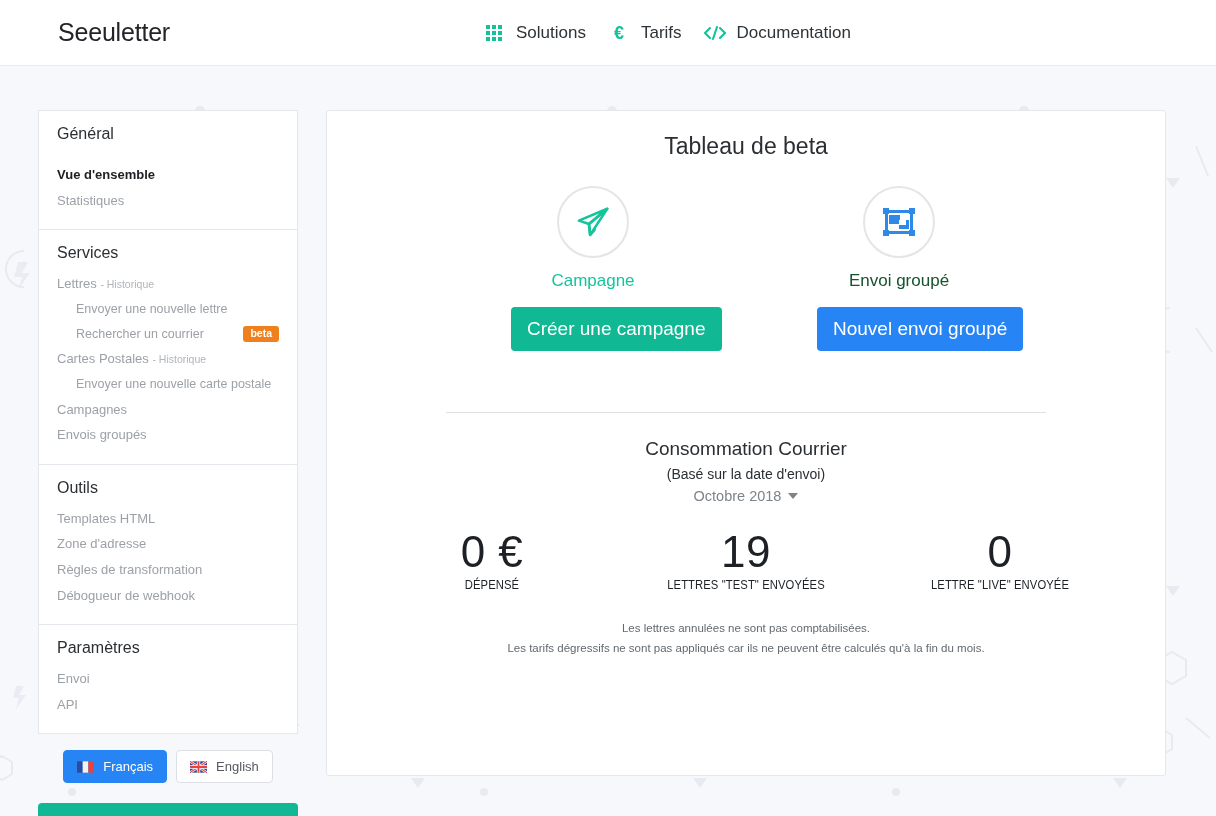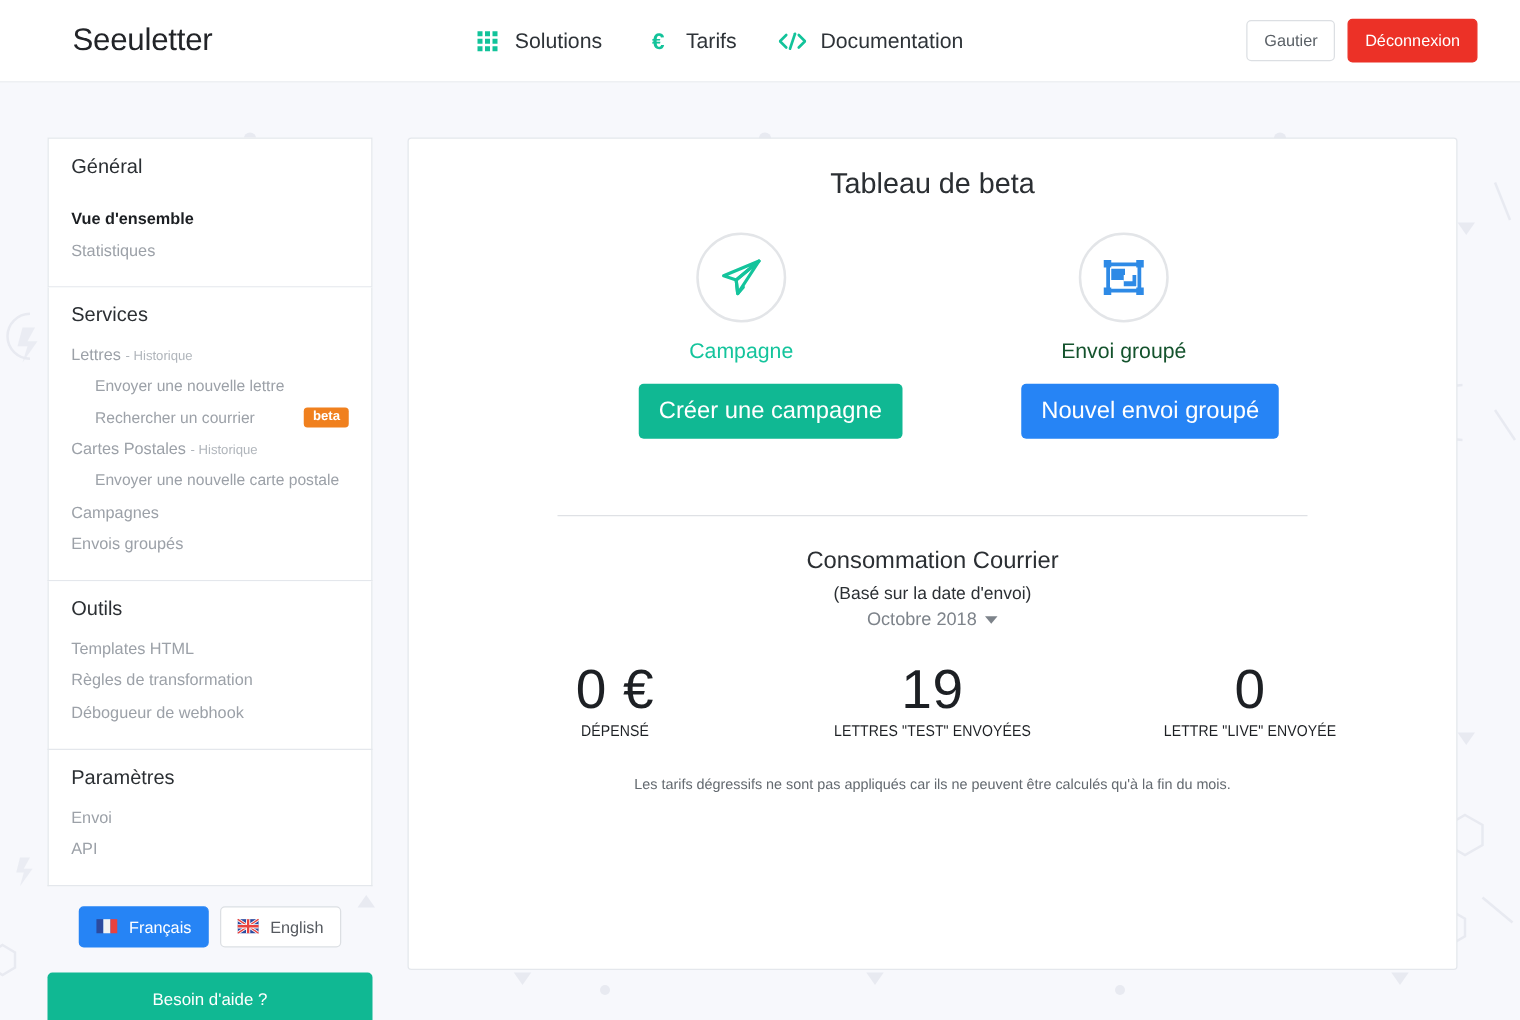--- a/index.html
+++ b/index.html
@@ -39,21 +39,21 @@
     font-weight: normal;
     color: #222428;
     letter-spacing: -0.2px;
     white-space: nowrap;
   }
   .nav-center {
     flex: 1;
     display: flex;
     align-items: center;
     justify-content: center;
-    gap: 34px;
+    gap: 22px;
     padding-right: 18px;
   }
   .nav-item {
     display: flex;
     align-items: center;
     gap: 11px;
     font-size: 17px;
     color: #2e3338;
     text-decoration: none;
     white-space: nowrap;
@@ -327,24 +327,20 @@
         <svg width="22" height="16" viewBox="0 0 22 16" fill="none" stroke="#12c39a" stroke-width="2.1" stroke-linecap="round" stroke-linejoin="round">
           <polyline points="6,3 1,8 6,13"></polyline>
           <polyline points="16,3 21,8 16,13"></polyline>
           <line x1="13" y1="2" x2="9" y2="14"></line>
         </svg>
       </span>
       <span>Documentation</span>
     </a>
   </div>
 
-  <div class="nav-right">
-    <button class="btn-user">Gautier</button>
-    <button class="btn-logout">Déconnexion</button>
-  </div>
 </div>
 
 <div class="page">
 
   <div class="sidebar">
 
     <div class="side-card">
       <div class="side-group">
         <div class="group-title">Général</div>
         <a class="side-link active" href="#">Vue d'ensemble</a>
@@ -376,20 +372,21 @@
         <a class="side-link sub" href="#">Envoyer une nouvelle carte postale</a>
         <a class="side-link" href="#">Campagnes</a>
         <a class="side-link" href="#">Envois groupés</a>
       </div>
     </div>
 
     <div class="side-card">
       <div class="side-group">
         <div class="group-title">Outils</div>
         <a class="side-link" href="#">Templates HTML</a>
+        <a class="side-link" href="#">Zone d'adresse</a>
         <a class="side-link" href="#">Règles de transformation</a>
         <a class="side-link" href="#">Débogueur de webhook</a>
       </div>
     </div>
 
     <div class="side-card">
       <div class="side-group">
         <div class="group-title">Paramètres</div>
         <a class="side-link" href="#">Envoi</a>
         <a class="side-link" href="#">API</a>
@@ -481,16 +478,17 @@
         <div class="stat-val">19</div>
         <div class="stat-lbl">LETTRES "TEST" ENVOYÉES</div>
       </div>
       <div class="stat">
         <div class="stat-val">0</div>
         <div class="stat-lbl">LETTRE "LIVE" ENVOYÉE</div>
       </div>
     </div>
 
     <div class="notes">
+      <div class="note">Les lettres annulées ne sont pas comptabilisées.</div>
       <div class="note">Les tarifs dégressifs ne sont pas appliqués car ils ne peuvent être calculés qu'à la fin du mois.</div>
     </div>
   </div>
 </div>
 
 </body></html>

